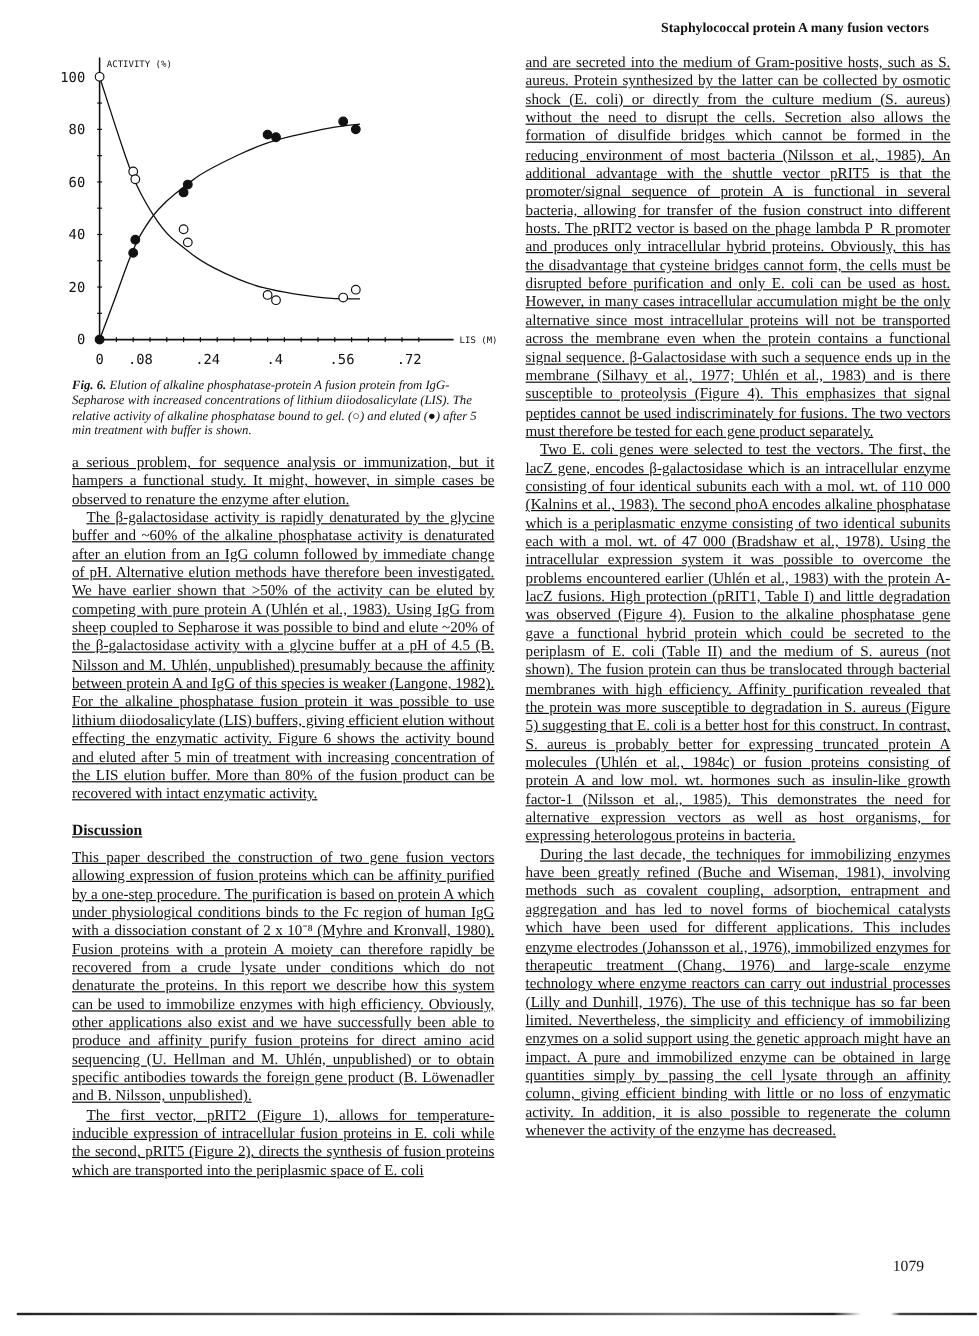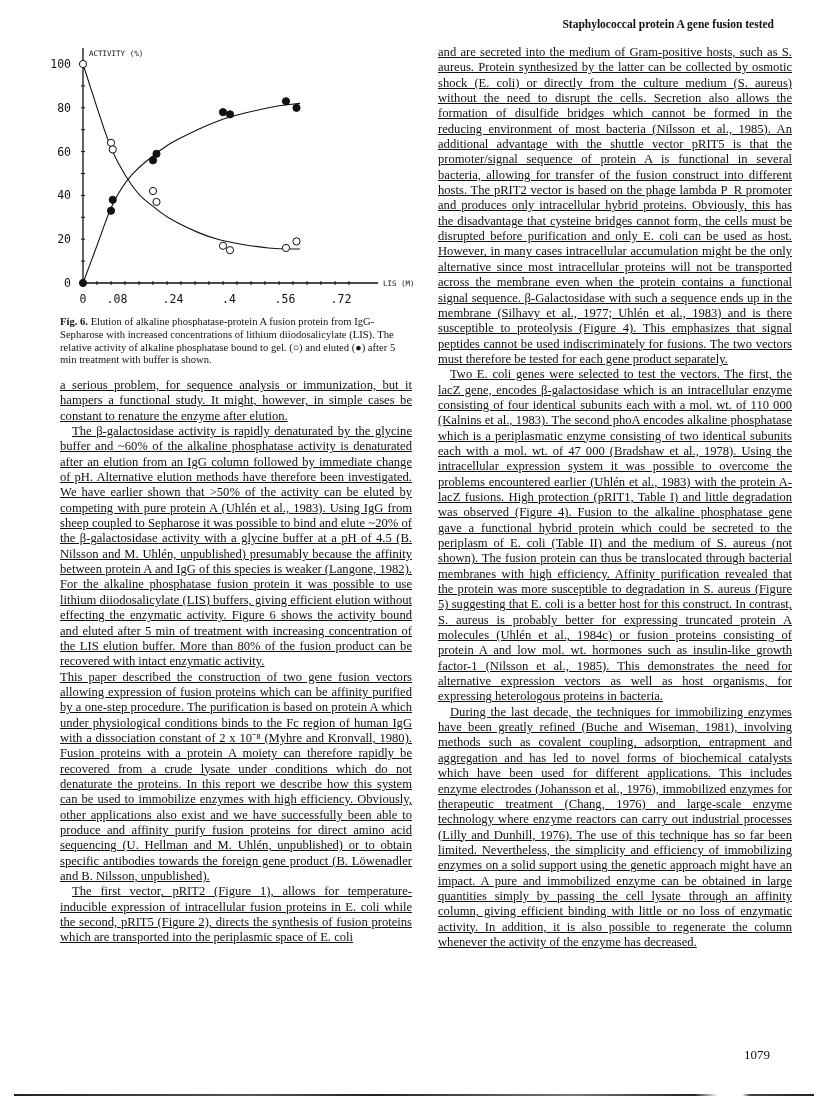--- a/index.html
+++ b/index.html
@@ -3,31 +3,31 @@
 <meta charset="utf-8">
 <style>
   html, body { margin:0; padding:0; background:#ffffff; }
   body { width:816px; height:1113px; position:relative; overflow:hidden; color:#111; font-family:"Liberation Serif", serif; }
   .running-head { position:absolute; top:18px; right:42px; font-weight:bold; font-size:11.5px; }
   .col { position:absolute; font-size:12.6px; line-height:15.35px; text-align:justify;text-decoration:underline; }
   .col-left { left:60px; width:352px; }
   .col-right { left:438px; width:354px; top:45px; }
   .col p { margin:0; text-indent:12px; }
   .col p.noindent { text-indent:0; }
-  .caption { position:absolute; left:60px; top:316px; width:352px; font-size:10.6px; line-height:12.8px; }
+  .caption { position:absolute; left:60px; top:316px; width:352px; font-size:10.6px; line-height:12.8px;font-style:italic; }
   .caption b { font-weight:bold; }
   .sec-head { font-weight:bold; font-size:13px; margin:14px 0 8px 0; text-indent:0; }
   .figure { position:absolute; left:50px; top:0; width:380px; height:310px; }
   .pagenum { position:absolute; top:1047px; right:46px; font-size:13px;text-align:center; }
   .footer-rule { position:absolute; top:1094px; left:14px; width:800px; height:2px; background:linear-gradient(90deg,#222 0%,#555 30%,#222 45%,#777 70%,#222 85%,#fff 88%,#fff 91%,#444 92%,#222 100%); }
 </style>
 </head>
 <body>
 
-<div class="running-head">Staphylococcal protein A gene fusion tested</div>
+<div class="running-head">Staphylococcal protein A many fusion vectors</div>
 
 <div class="figure">
   <svg id="chart" width="380" height="310" viewBox="0 0 380 310">
       <line x1="33" y1="283" x2="328" y2="283" stroke="#111" stroke-width="1.3"></line>
       <line x1="33" y1="283" x2="33" y2="48" stroke="#111" stroke-width="1.3"></line>
       <line x1="33" y1="281" x2="33" y2="285" stroke="#111" stroke-width="1"></line>
       <line x1="47" y1="281" x2="47" y2="285" stroke="#111" stroke-width="1"></line>
       <line x1="61" y1="281" x2="61" y2="285" stroke="#111" stroke-width="1"></line>
       <line x1="75" y1="281" x2="75" y2="285" stroke="#111" stroke-width="1"></line>
       <line x1="89" y1="281" x2="89" y2="285" stroke="#111" stroke-width="1"></line>
@@ -93,22 +93,23 @@
       <circle cx="246.5" cy="107.80000000000001" r="3.6" fill="#111" stroke="#111" stroke-width="1"></circle>
     </svg>
 </div>
 
 <div class="caption">
   <b>Fig. 6.</b>
   <span>Elution of alkaline phosphatase-protein A fusion protein from IgG-Sepharose with increased concentrations of lithium diiodosalicylate (LIS). The relative activity of alkaline phosphatase bound to gel. (○) and eluted (●) after 5 min treatment with buffer is shown.</span>
 </div>
 
 <div class="col col-left" style="top:378px;">
-  <p class="noindent">a serious problem, for sequence analysis or immunization, but it hampers a functional study. It might, however, in simple cases be constant to renature the enzyme after elution.</p>
+  <p class="noindent">a serious problem, for sequence analysis or immunization, but it hampers a functional study. It might, however, in simple cases be observed to renature the enzyme after elution.</p>
   <p>The β-galactosidase activity is rapidly denaturated by the glycine buffer and ~60% of the alkaline phosphatase activity is denaturated after an elution from an IgG column followed by immediate change of pH. Alternative elution methods have therefore been investigated. We have earlier shown that &gt;50% of the activity can be eluted by competing with pure protein A (Uhlén et al., 1983). Using IgG from sheep coupled to Sepharose it was possible to bind and elute ~20% of the β-galactosidase activity with a glycine buffer at a pH of 4.5 (B. Nilsson and M. Uhlén, unpublished) presumably because the affinity between protein A and IgG of this species is weaker (Langone, 1982). For the alkaline phosphatase fusion protein it was possible to use lithium diiodosalicylate (LIS) buffers, giving efficient elution without effecting the enzymatic activity. Figure 6 shows the activity bound and eluted after 5 min of treatment with increasing concentration of the LIS elution buffer. More than 80% of the fusion product can be recovered with intact enzymatic activity.</p>
+  <div class="sec-head">Discussion</div>
   <p class="noindent">This paper described the construction of two gene fusion vectors allowing expression of fusion proteins which can be affinity purified by a one-step procedure. The purification is based on protein A which under physiological conditions binds to the Fc region of human IgG with a dissociation constant of 2 x 10⁻⁸ (Myhre and Kronvall, 1980). Fusion proteins with a protein A moiety can therefore rapidly be recovered from a crude lysate under conditions which do not denaturate the proteins. In this report we describe how this system can be used to immobilize enzymes with high efficiency. Obviously, other applications also exist and we have successfully been able to produce and affinity purify fusion proteins for direct amino acid sequencing (U. Hellman and M. Uhlén, unpublished) or to obtain specific antibodies towards the foreign gene product (B. Löwenadler and B. Nilsson, unpublished).</p>
   <p>The first vector, pRIT2 (Figure 1), allows for temperature-inducible expression of intracellular fusion proteins in E. coli while the second, pRIT5 (Figure 2), directs the synthesis of fusion proteins which are transported into the periplasmic space of E. coli</p>
 </div>
 
 <div class="col col-right">
   <p class="noindent">and are secreted into the medium of Gram-positive hosts, such as S. aureus. Protein synthesized by the latter can be collected by osmotic shock (E. coli) or directly from the culture medium (S. aureus) without the need to disrupt the cells. Secretion also allows the formation of disulfide bridges which cannot be formed in the reducing environment of most bacteria (Nilsson et al., 1985). An additional advantage with the shuttle vector pRIT5 is that the promoter/signal sequence of protein A is functional in several bacteria, allowing for transfer of the fusion construct into different hosts. The pRIT2 vector is based on the phage lambda P_R promoter and produces only intracellular hybrid proteins. Obviously, this has the disadvantage that cysteine bridges cannot form, the cells must be disrupted before purification and only E. coli can be used as host. However, in many cases intracellular accumulation might be the only alternative since most intracellular proteins will not be transported across the membrane even when the protein contains a functional signal sequence. β-Galactosidase with such a sequence ends up in the membrane (Silhavy et al., 1977; Uhlén et al., 1983) and is there susceptible to proteolysis (Figure 4). This emphasizes that signal peptides cannot be used indiscriminately for fusions. The two vectors must therefore be tested for each gene product separately.</p>
   <p>Two E. coli genes were selected to test the vectors. The first, the lacZ gene, encodes β-galactosidase which is an intracellular enzyme consisting of four identical subunits each with a mol. wt. of 110 000 (Kalnins et al., 1983). The second phoA encodes alkaline phosphatase which is a periplasmatic enzyme consisting of two identical subunits each with a mol. wt. of 47 000 (Bradshaw et al., 1978). Using the intracellular expression system it was possible to overcome the problems encountered earlier (Uhlén et al., 1983) with the protein A-lacZ fusions. High protection (pRIT1, Table I) and little degradation was observed (Figure 4). Fusion to the alkaline phosphatase gene gave a functional hybrid protein which could be secreted to the periplasm of E. coli (Table II) and the medium of S. aureus (not shown). The fusion protein can thus be translocated through bacterial membranes with high efficiency. Affinity purification revealed that the protein was more susceptible to degradation in S. aureus (Figure 5) suggesting that E. coli is a better host for this construct. In contrast, S. aureus is probably better for expressing truncated protein A molecules (Uhlén et al., 1984c) or fusion proteins consisting of protein A and low mol. wt. hormones such as insulin-like growth factor-1 (Nilsson et al., 1985). This demonstrates the need for alternative expression vectors as well as host organisms, for expressing heterologous proteins in bacteria.</p>
   <p>During the last decade, the techniques for immobilizing enzymes have been greatly refined (Buche and Wiseman, 1981), involving methods such as covalent coupling, adsorption, entrapment and aggregation and has led to novel forms of biochemical catalysts which have been used for different applications. This includes enzyme electrodes (Johansson et al., 1976), immobilized enzymes for therapeutic treatment (Chang, 1976) and large-scale enzyme technology where enzyme reactors can carry out industrial processes (Lilly and Dunhill, 1976). The use of this technique has so far been limited. Nevertheless, the simplicity and efficiency of immobilizing enzymes on a solid support using the genetic approach might have an impact. A pure and immobilized enzyme can be obtained in large quantities simply by passing the cell lysate through an affinity column, giving efficient binding with little or no loss of enzymatic activity. In addition, it is also possible to regenerate the column whenever the activity of the enzyme has decreased.</p>
 </div>
 

